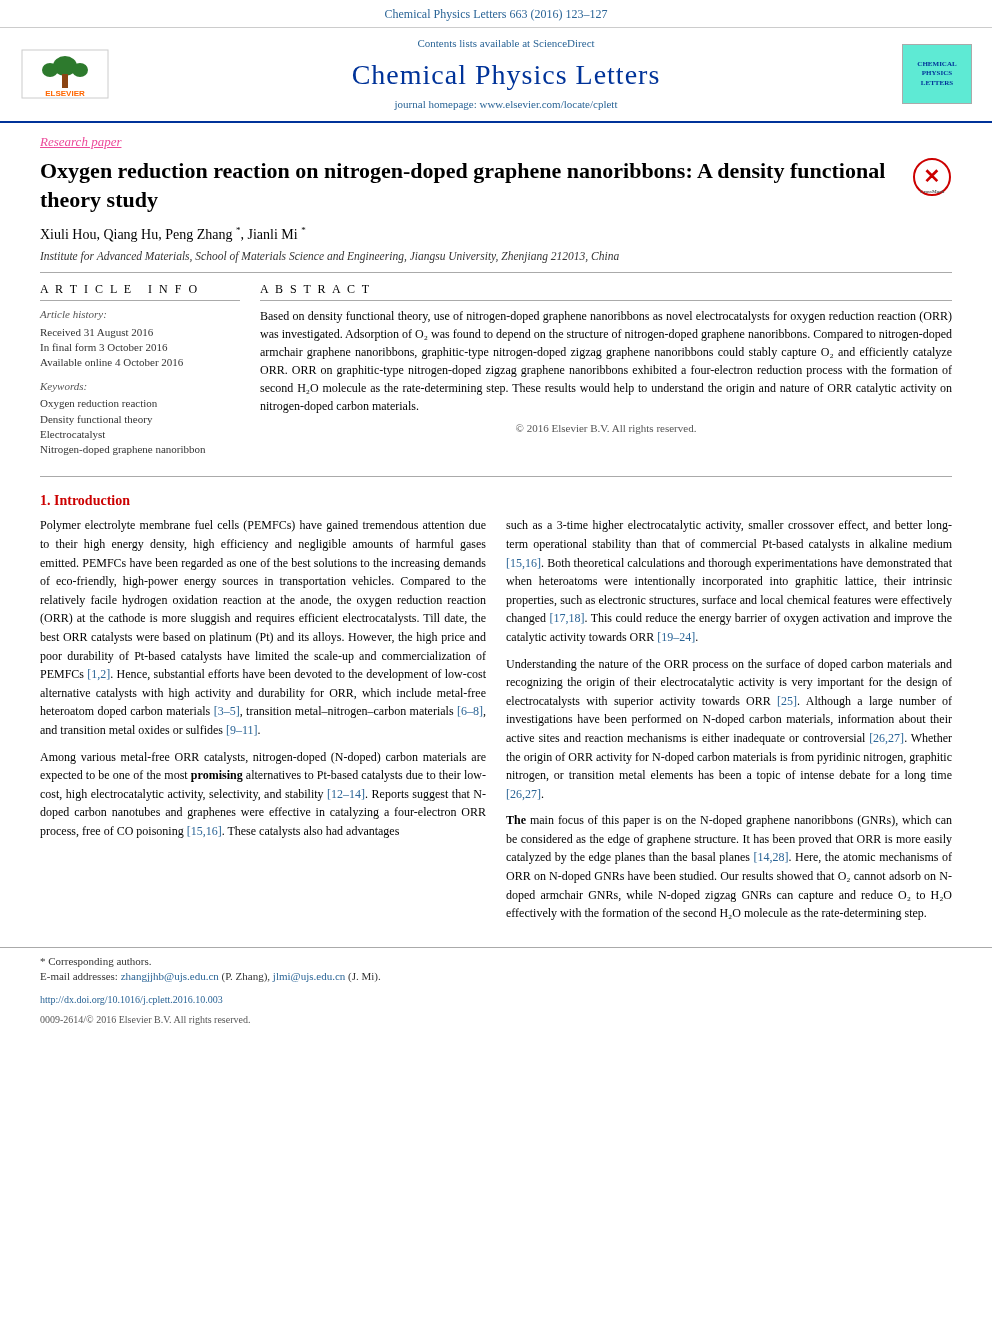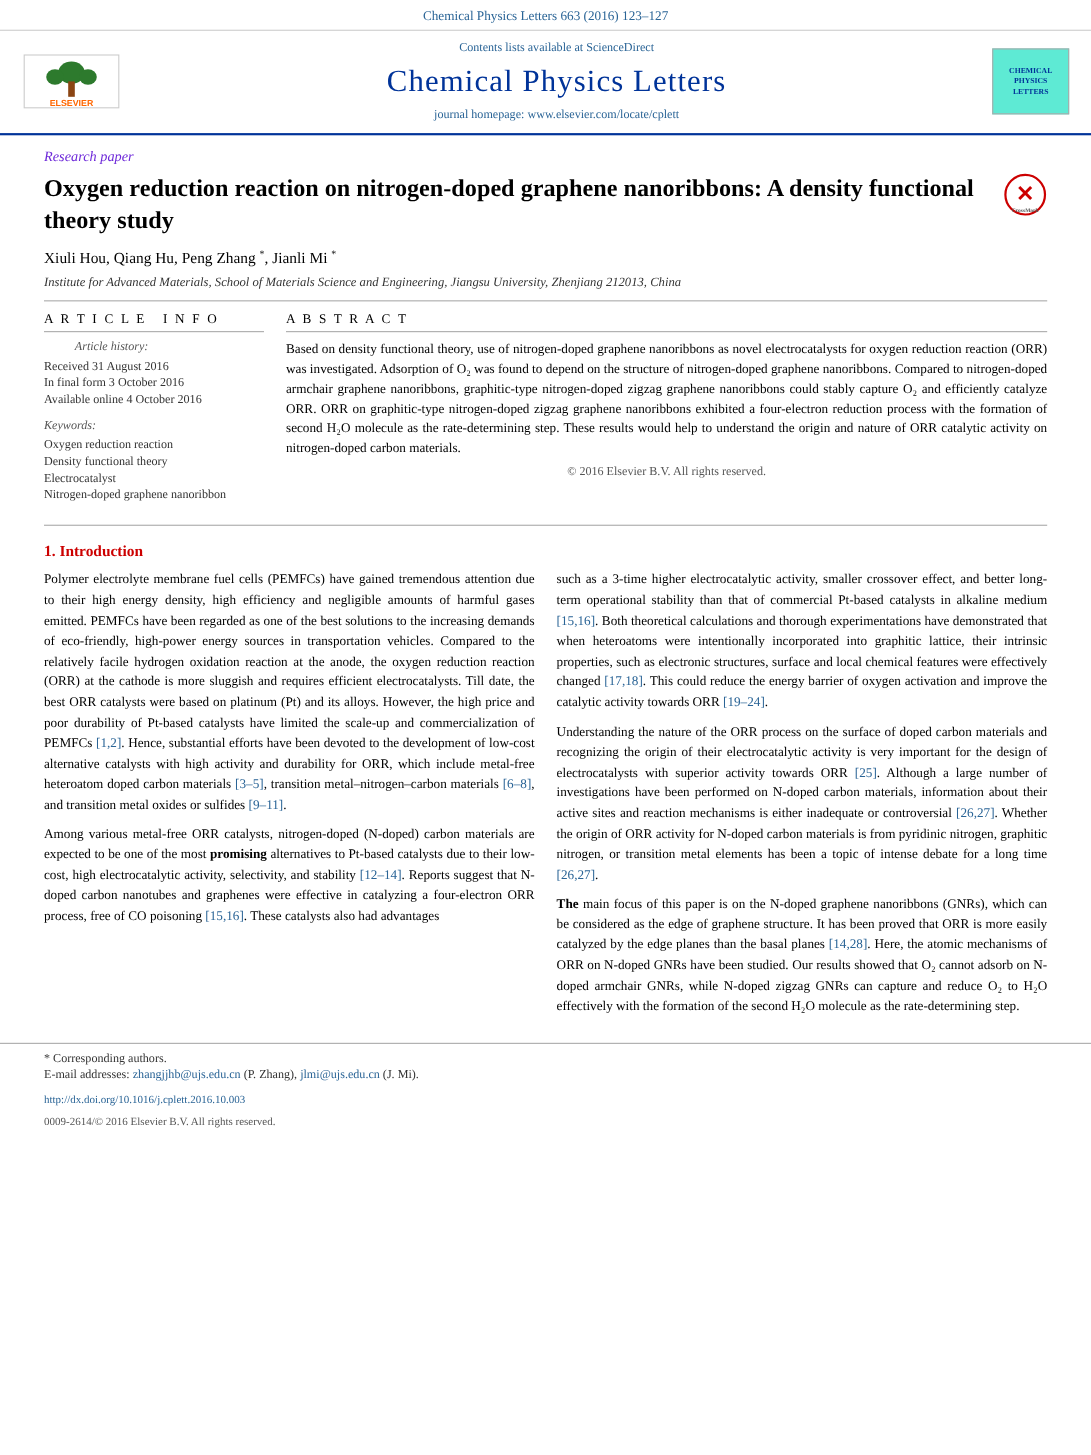--- a/index.html
+++ b/index.html
@@ -70,22 +70,23 @@
       padding: 2px;
       background: #5eead4;
     }
 
     .paper-section {
       padding: 10px 40px 10px 40px;
     }
     .research-paper-label {
       font-style: italic;
       font-size: 13px;
-      color: #6d28d9;
+      color: #ec4899;
       margin-bottom: 6px;
+      text-decoration: underline;
     }
     .paper-title {
       font-size: 22px;
       font-weight: bold;
       color: #000;
       line-height: 1.3;
       margin-bottom: 10px;
       display: flex;
       align-items: flex-start;
       justify-content: space-between;
@@ -137,21 +138,20 @@
       margin-bottom: 6px;
     }
     .article-info-group {
       margin-bottom: 8px;
     }
     .article-info-label {
       font-style: italic;
       font-size: 11px;
       color: #555;
       margin-bottom: 2px;
-      margin-left: 28px;
     }
     .article-info-item {
       font-size: 11px;
       color: #333;
     }
     .keywords-label {
       font-style: italic;
       font-size: 11px;
       color: #555;
       margin-bottom: 2px;

